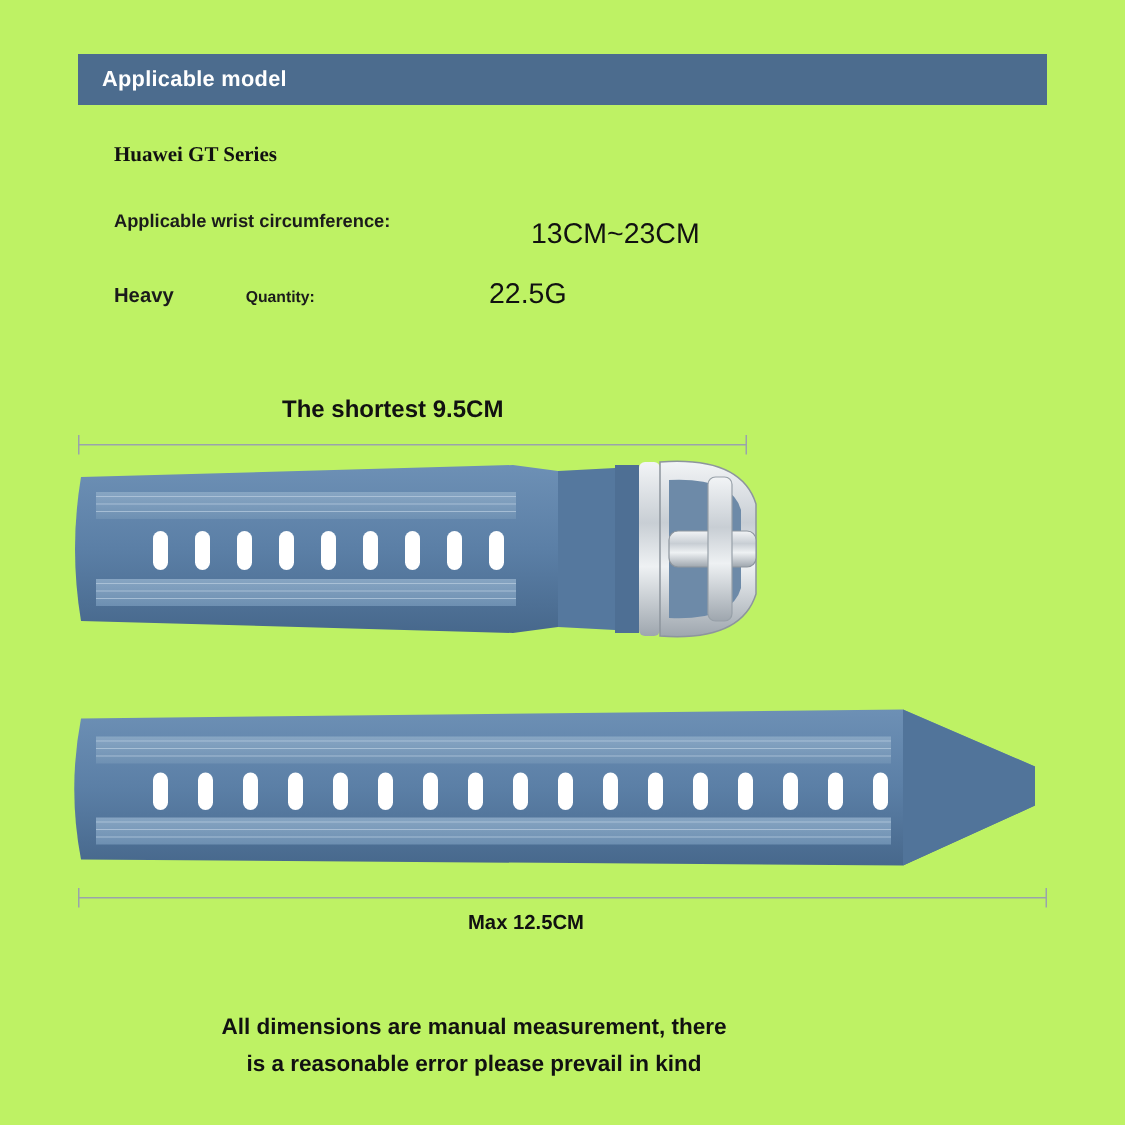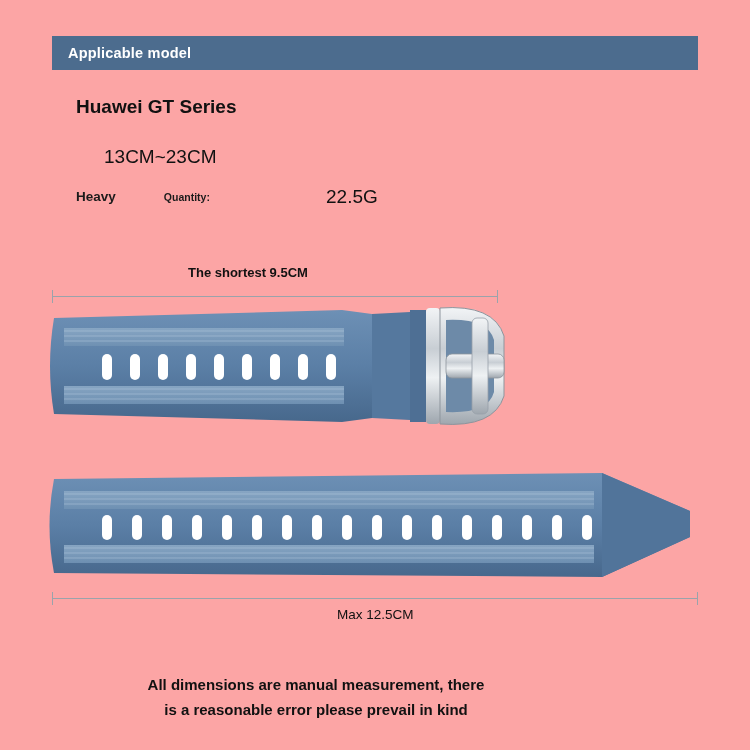--- a/index.html
+++ b/index.html
@@ -10,21 +10,21 @@
     width: 750px;
     height: 750px;
     background: #ffffff;
     font-family: "Liberation Sans", sans-serif;
     overflow: hidden;
   }
   .page {
     position: relative;
     width: 750px;
     height: 750px;
-    background: #fca5a5;
+    background: #bef264;
   }
 
   
   .header-bar {
     position: absolute;
     left: 52px;
     top: 36px;
     width: 646px;
     height: 34px;
     background: #4c6c8e;
@@ -59,22 +59,23 @@
     font-weight: bold;
     line-height: 17px;
   }
   .spec-label-small {
     font-size: 12.2px;
     font-weight: bold;
     line-height: 15px;
   }
   .spec-value {
     color: #111111;
-    font-size: 19px;
-    font-weight: bold;
+    font-size: 14px;
+    font-weight: bold;
+    font-family: Liberation Serif, serif;
   }
   .spec-value-big {
     font-size: 19px;
     font-weight: normal;
     color: #111111;
   }
   .row-inline {
     display: flex;
     align-items: baseline;
     width: 250px;
@@ -92,21 +93,21 @@
   #spec-row-2 { position: absolute; left: 24px; top: 98px; width: 622px; }
 
   #spec-row-1 .spec-value-big { position: relative; top: 6px; margin-left: 28px; }
   #spec-row-2 .spec-value-big { position: relative; top: -2px; }
 
   
   .meas-short-label {
     position: absolute;
     left: 188px;
     top: 265px;
-    font-size: 13px;
+    font-size: 16px;
     font-weight: bold;
     color: #111111;
   }
   .dim-line-short {
     position: absolute;
     left: 52px;
     top: 290px;
     width: 446px;
     height: 12px;
   }
@@ -130,24 +131,24 @@
     top: 0;
     width: 1px;
     height: 13px;
     background: #9aa3ab;
   }
   .tick.left { left: 0; }
   .tick.right { right: 0; }
 
   .meas-max-label {
     position: absolute;
-    left: 337px;
+    left: 312px;
     top: 607px;
     font-size: 13.5px;
-    font-weight: normal;
+    font-weight: bold;
     color: #111111;
   }
 
   
   .strap-top {
     position: absolute;
     left: 42px;
     top: 300px;
     width: 470px;
     height: 132px;
@@ -183,20 +184,23 @@
     <span class="header-title">Applicable model</span>
   </div>
 
   <div class="specs">
 
     <div class="spec-row" id="spec-row-0">
       <div class="spec-value">Huawei GT Series</div>
     </div>
 
     <div class="spec-row" id="spec-row-1">
+      <div class="spec-label spec-label-small" style="width:250px;">
+        <span>Applicable wrist circumference:</span>
+      </div>
       <div class="spec-value-big">13CM~23CM</div>
     </div>
 
     <div class="spec-row" id="spec-row-2">
       <div class="row-inline">
         <span class="spec-label" style="width:auto;text-align:right;">Heavy</span>
         <span class="qty-label">Quantity:</span>
       </div>
       <div class="spec-value-big">22.5G</div>
     </div>

